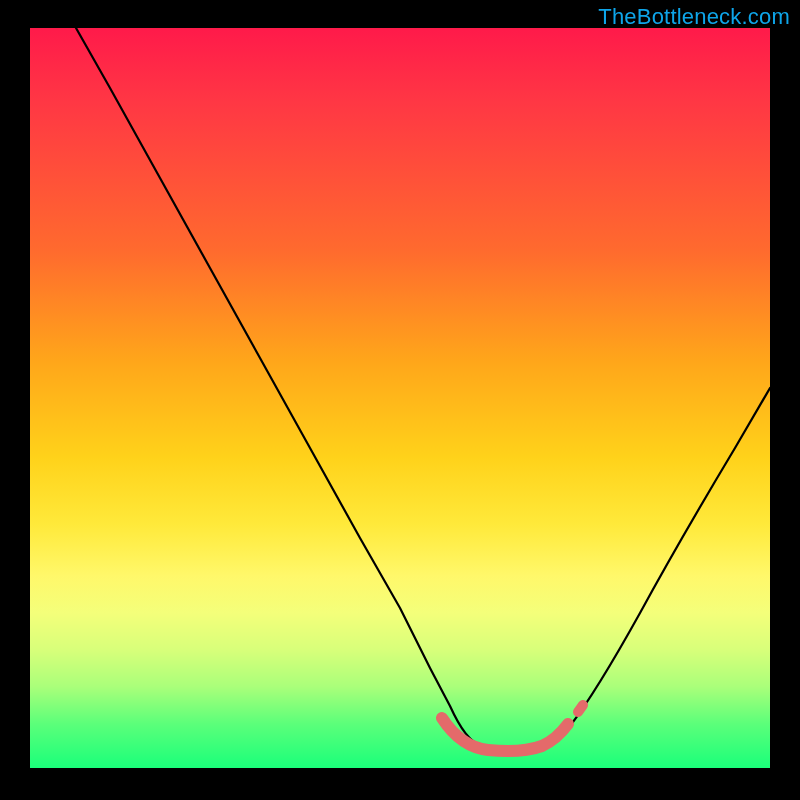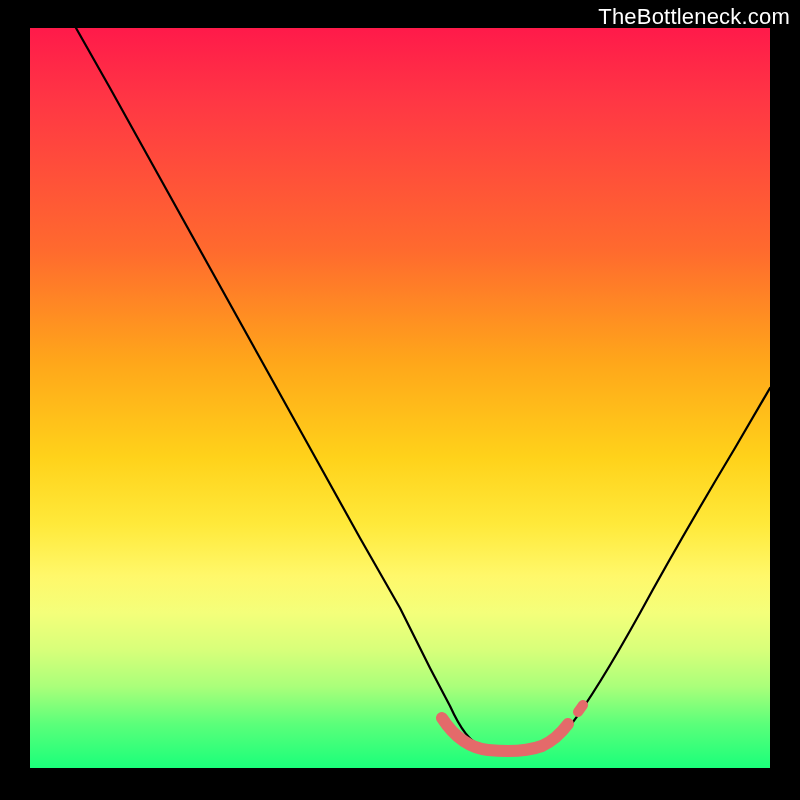--- a/index.html
+++ b/index.html
@@ -14,21 +14,21 @@
   .frame {
     position: relative;
     width: 800px;
     height: 800px;
     background: #000;
   }
   .watermark {
     position: absolute;
     top: 4px;
     right: 10px;
-    color: #ffffff;
+    color: #0ea5e9;
     font-size: 22px;
     font-weight: 500;
     letter-spacing: 0.2px;
     z-index: 5;
   }
   .plot-area {
     position: absolute;
     left: 30px;
     top: 28px;
     width: 740px;

